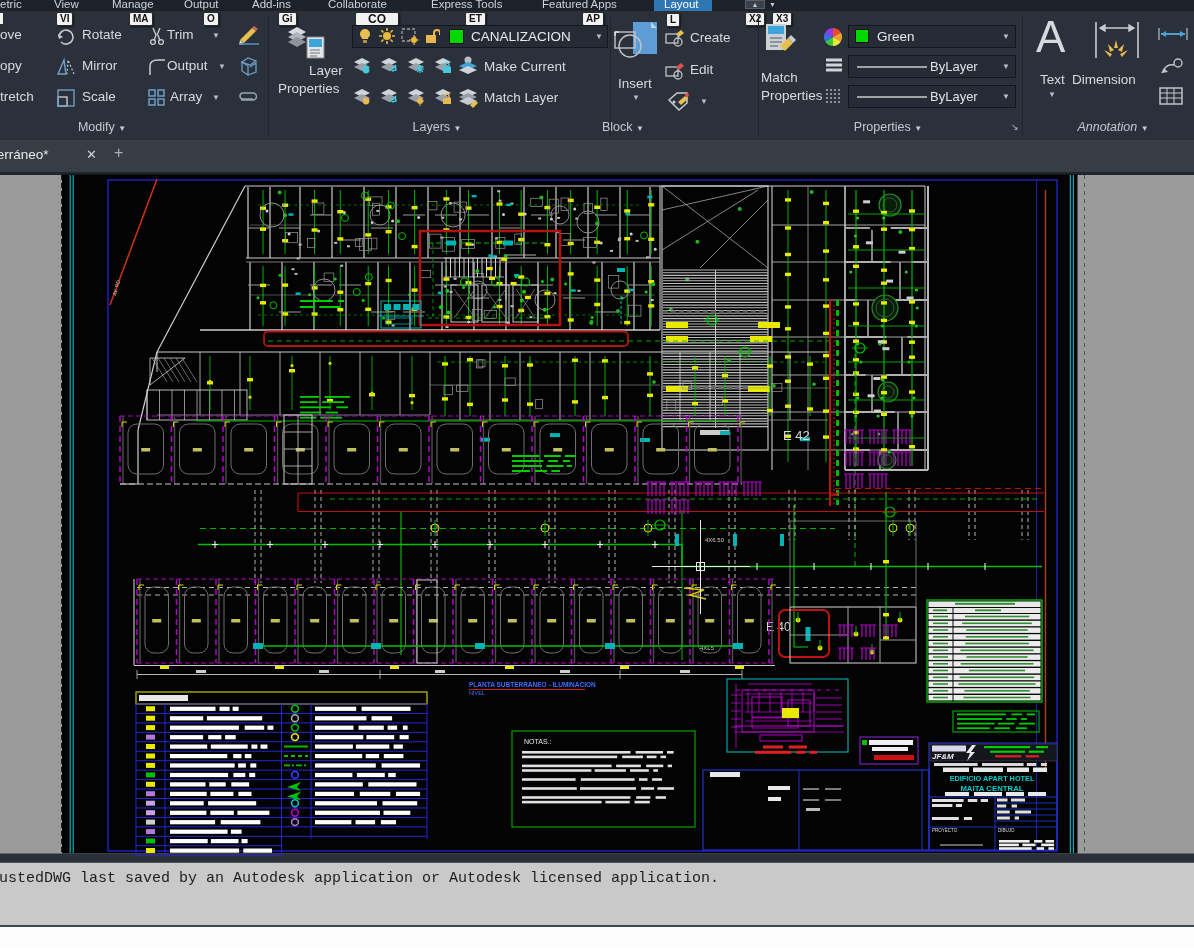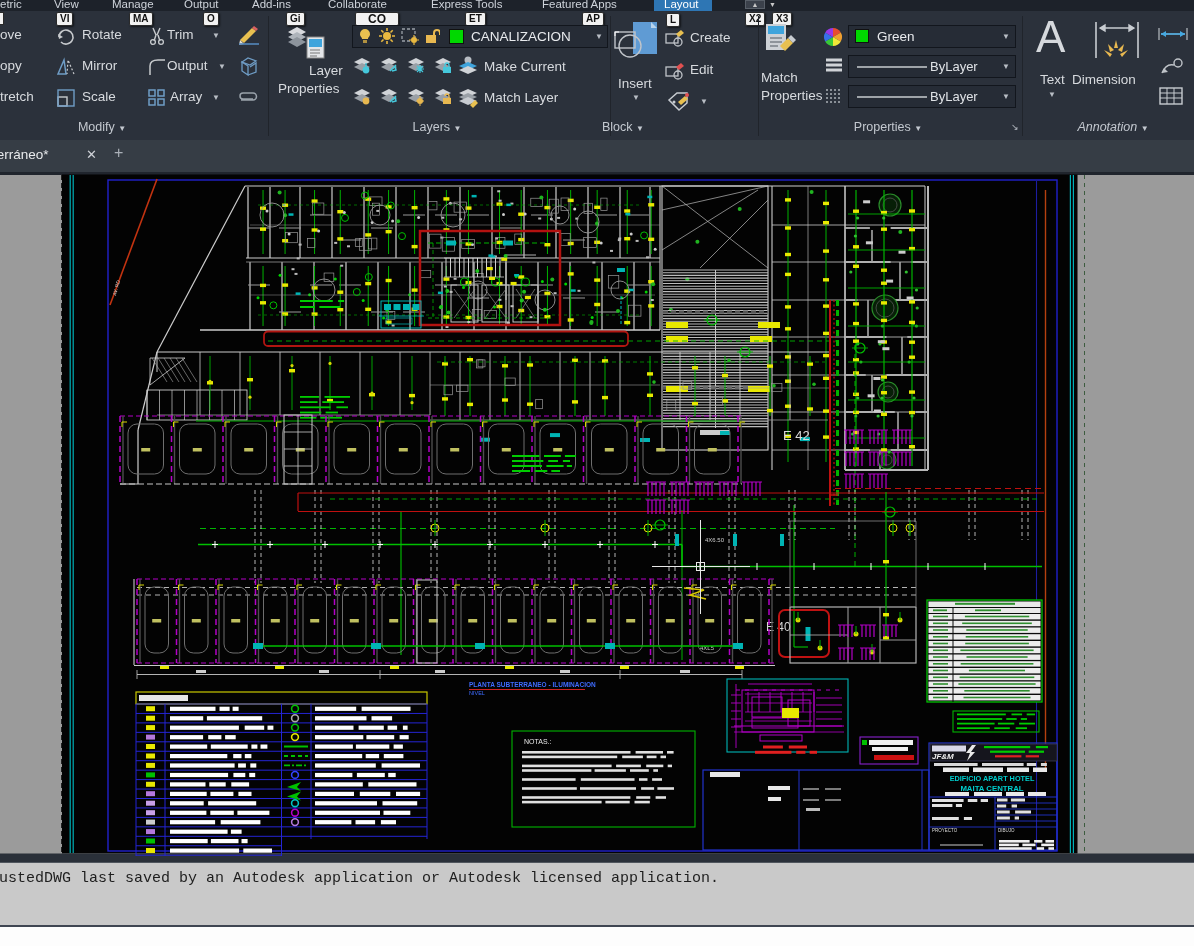--- a/index.html
+++ b/index.html
@@ -22,21 +22,21 @@
     <div style="position:absolute;left:328px;top:-2px;font-size:11.5px;color:#ced3da;">Collaborate</div>
     <div style="position:absolute;left:431px;top:-2px;font-size:11.5px;color:#ced3da;">Express Tools</div>
     <div style="position:absolute;left:542px;top:-2px;font-size:11.5px;color:#ced3da;">Featured Apps</div>
     <div style="position:absolute;left:654px;top:0px;width:58px;height:11px;background:#2e76b4;"></div>
     <div style="position:absolute;left:664px;top:-2px;font-size:11.5px;color:#ffffff;">Layout</div>
     <div style="position:absolute;left:745px;top:0px;width:20px;height:9px;background:#3b414b;border:1px solid #596069;font-size:7px;color:#c8c8c8;text-align:center;line-height:8px;">▲</div>
     <div style="position:absolute;left:769px;top:1px;font-size:7px;color:#c8c8c8;">▼</div>
     <div style="position:absolute;left:56px;top:12px;background:#f2f2f2;border:1px solid #2a2a2a;border-radius:2px;color:#111;font-size:10px;font-weight:bold;line-height:12px;padding:0 3px;text-align:center;box-shadow:1px 1px 2px rgba(0,0,0,.6);">VI</div>
     <div style="position:absolute;left:129px;top:12px;background:#f2f2f2;border:1px solid #2a2a2a;border-radius:2px;color:#111;font-size:10px;font-weight:bold;line-height:12px;padding:0 3px;text-align:center;box-shadow:1px 1px 2px rgba(0,0,0,.6);">MA</div>
     <div style="position:absolute;left:203px;top:12px;background:#f2f2f2;border:1px solid #2a2a2a;border-radius:2px;color:#111;font-size:10px;font-weight:bold;line-height:12px;padding:0 3px;text-align:center;box-shadow:1px 1px 2px rgba(0,0,0,.6);">O</div>
-    <div style="position:absolute;left:278px;top:12px;background:#f2f2f2;border:1px solid #2a2a2a;border-radius:2px;color:#111;font-size:10px;font-weight:bold;line-height:12px;padding:0 3px;text-align:center;box-shadow:1px 1px 2px rgba(0,0,0,.6);margin-left:8px;">Gi</div>
+    <div style="position:absolute;left:278px;top:12px;background:#f2f2f2;border:1px solid #2a2a2a;border-radius:2px;color:#111;font-size:10px;font-weight:bold;line-height:12px;padding:0 3px;text-align:center;box-shadow:1px 1px 2px rgba(0,0,0,.6);">Gi</div>
     <div style="position:absolute;left:355px;top:12px;background:#f2f2f2;border:1px solid #2a2a2a;border-radius:2px;color:#111;font-size:12px;font-weight:bold;line-height:12px;padding:0 12px;text-align:center;box-shadow:1px 1px 2px rgba(0,0,0,.6);">CO</div>
     <div style="position:absolute;left:465px;top:12px;background:#f2f2f2;border:1px solid #2a2a2a;border-radius:2px;color:#111;font-size:10px;font-weight:bold;line-height:12px;padding:0 3px;text-align:center;box-shadow:1px 1px 2px rgba(0,0,0,.6);">ET</div>
     <div style="position:absolute;left:582px;top:12px;background:#f2f2f2;border:1px solid #2a2a2a;border-radius:2px;color:#111;font-size:10px;font-weight:bold;line-height:12px;padding:0 3px;text-align:center;box-shadow:1px 1px 2px rgba(0,0,0,.6);">AP</div>
     <div style="position:absolute;left:666px;top:13px;background:#f2f2f2;border:1px solid #2a2a2a;border-radius:2px;color:#111;font-size:10px;font-weight:bold;line-height:12px;padding:0 3px;text-align:center;box-shadow:1px 1px 2px rgba(0,0,0,.6);">L</div>
     <div style="position:absolute;left:745px;top:12px;background:#f2f2f2;border:1px solid #2a2a2a;border-radius:2px;color:#111;font-size:10px;font-weight:bold;line-height:12px;padding:0 3px;text-align:center;box-shadow:1px 1px 2px rgba(0,0,0,.6);">X2</div>
     <div style="position:absolute;left:772px;top:12px;background:#f2f2f2;border:1px solid #2a2a2a;border-radius:2px;color:#111;font-size:10px;font-weight:bold;line-height:12px;padding:0 3px;text-align:right;box-shadow:1px 1px 2px rgba(0,0,0,.6);">X3</div>
     <div style="position:absolute;left:-4px;top:12px;width:8px;height:13px;background:#f2f2f2;border:1px solid #2a2a2a;"></div>
     <div style="position:absolute;left:0px;top:27px;font-size:13.5px;color:#d7dade;white-space:nowrap;">ove</div>
     <div style="position:absolute;left:0px;top:58px;font-size:13.5px;color:#d7dade;white-space:nowrap;">opy</div>
     <div style="position:absolute;left:0px;top:89px;font-size:13.5px;color:#d7dade;white-space:nowrap;">tretch</div>

